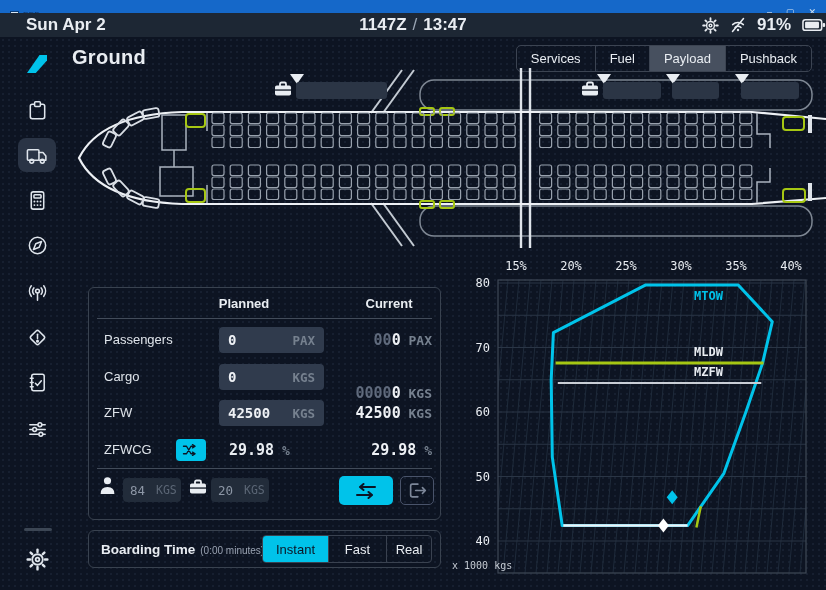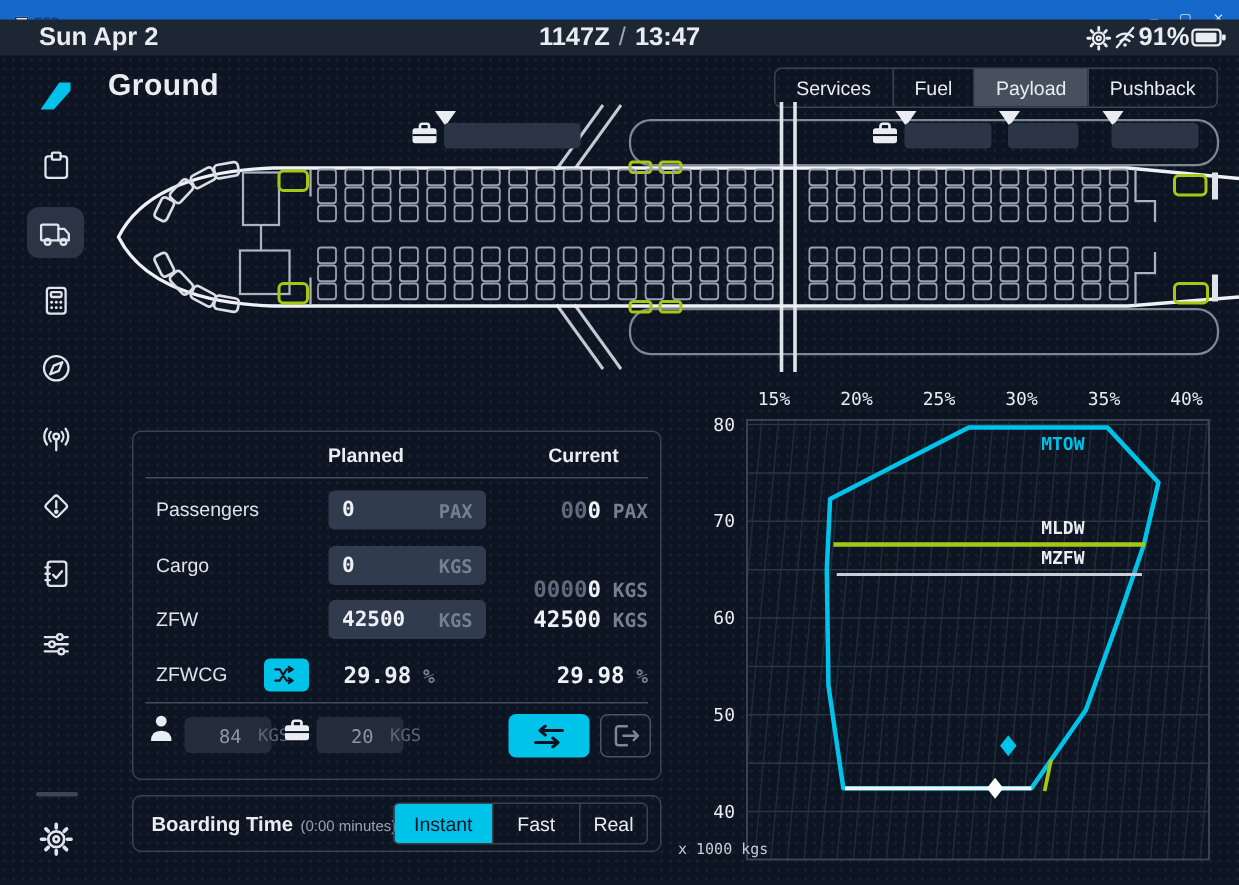--- a/index.html
+++ b/index.html
@@ -11,21 +11,21 @@
   #titlebar .ticon{width:7px;height:6px;background:#d9e6f5;border:1px solid #0b3c77;margin:0 4px 0 10px;}
   #titlebar .ttext{color:#0c3263;letter-spacing:.5px;}
   #titlebar .tctrls{margin-left:auto;display:flex;gap:14px;padding-right:10px;color:#cfe0f2;font-size:9px;line-height:13px;}
   #titlebar .tctrls span{cursor:default;}
   
   #statusbar{position:absolute;left:0;top:13px;width:826px;height:24px;background:#1d2734;
     display:flex;align-items:center;font-size:17px;font-weight:bold;}
   #statusbar .date{margin-left:26px;}
   #statusbar .clock{position:absolute;left:0;right:0;text-align:center;}
   #statusbar .clock .sep{color:#9aa6b5;padding:0 6px;font-weight:normal;}
-  #statusbar .sicons{margin-left:auto;display:flex;align-items:center;gap:1px;padding-right:8px;}
+  #statusbar .sicons{margin-left:auto;display:flex;align-items:center;gap:11px;}
   
   #app{position:absolute;left:0;top:37px;width:826px;height:553px;}
   #app::before{content:"";position:absolute;inset:0;pointer-events:none;
     background-image:radial-gradient(rgba(120,150,190,.09) 1px,transparent 1.3px);background-size:6px 6px;}
   
   .side-item{position:absolute;left:18px;width:38px;height:34px;display:flex;align-items:center;justify-content:center;border-radius:8px;cursor:pointer;}
   .side-item.active{background:#2a3445;}
   .side-item svg{stroke:#dfe5ec;fill:none;stroke-width:1.6;stroke-linecap:round;stroke-linejoin:round;}
   #side-logo{position:absolute;left:25px;top:16px;width:24px;height:22px;}
   #side-divider{position:absolute;left:24px;top:491px;width:28px;height:3px;border-radius:2px;background:#3c4654;}
@@ -56,21 +56,21 @@
   .iunit{color:#76818f;font:600 12.5px "DejaVu Sans Mono",monospace;}
   .cur{position:absolute;right:8px;font:600 15px "DejaVu Sans Mono",monospace;white-space:pre;}
   .cur .pad{color:#5f6a7c;} .cur .val{color:#eef1f5;} .cur .unit{color:#76818f;font-size:13px;}
   .pval{position:absolute;left:140px;font:600 15px "DejaVu Sans Mono",monospace;white-space:pre;}
   .pval .unit{color:#76818f;font-size:13px;}
   .cgbtn{position:absolute;left:87px;top:151px;width:30px;height:22px;background:var(--accent,#00c3ea);
     border:none;border-radius:4px;display:flex;align-items:center;justify-content:center;cursor:pointer;}
   .sbox{position:absolute;top:190px;width:58px;height:24px;background:#222c3a;border-radius:4px;
     display:flex;align-items:center;padding:0 7px;gap:6px;box-sizing:border-box;}
   .sbox input{background:transparent;border:none;outline:none;width:20px;padding:0;
-    color:#8d97a6;font:12.5px "DejaVu Sans Mono",monospace;margin-left:16px;}
+    color:#8d97a6;font:12.5px "DejaVu Sans Mono",monospace;}
   .sunit{color:#5c6776;font:11.5px "DejaVu Sans Mono",monospace;}
   #swap-btn{position:absolute;left:250px;top:188px;width:54px;height:29px;background:var(--accent,#00c3ea);
     border:none;border-radius:5px;display:flex;align-items:center;justify-content:center;cursor:pointer;}
   #deboard-btn{position:absolute;left:311px;top:188px;width:34px;height:29px;background:transparent;
     border:1.5px solid #49536a;border-radius:5px;display:flex;align-items:center;justify-content:center;cursor:pointer;}
   
   #boarding-label{position:absolute;left:12px;top:11px;font-size:13.5px;font-weight:600;}
   #boarding-sub{font-size:10px;font-weight:normal;color:#9aa3b2;margin-left:5px;}
   #boarding-opts{position:absolute;right:8px;top:4px;height:28px;display:flex;border:1px solid #3a4250;border-radius:4px;overflow:hidden;box-sizing:border-box;}
   .bopt{font-size:13px;color:#e9edf2;display:flex;align-items:center;justify-content:center;cursor:pointer;border-left:1px solid #3a4250;}

